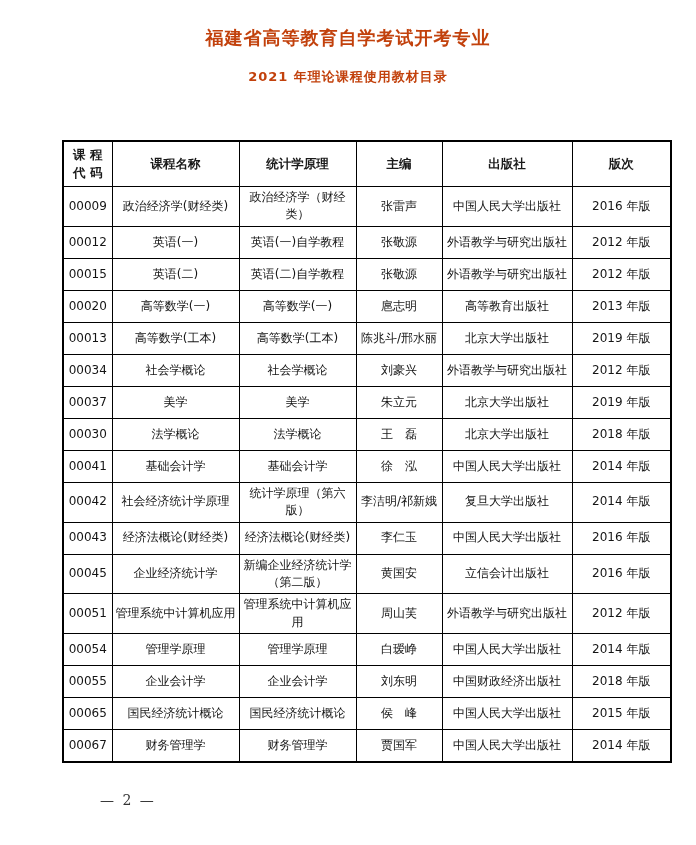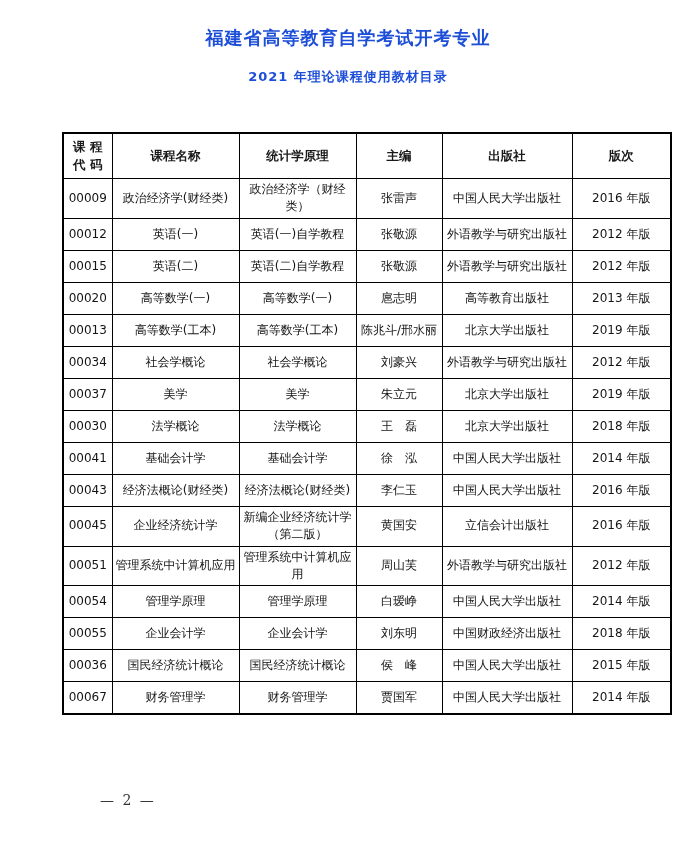--- a/index.html
+++ b/index.html
@@ -10,27 +10,27 @@
     color:#1a1a1a;
     position:relative;
     overflow:hidden;
   }
   .doc-title{
     text-align:center;
     font-weight:bold;
     font-size:18px;
     letter-spacing:1px;
     margin:0;
-    color:#1d4ed8;
+    color:#c2410c;
   }
   .title-1{padding-top:26px;}
   .title-2{padding-top:18px;font-size:13px;}
   .table-wrap{
     position:absolute;
-    left:62px;top:132px;
+    left:62px;top:140px;
     width:608px;
   }
   table{
     border-collapse:collapse;
     table-layout:fixed;
     width:608px;
     border:2px solid #000;
   }
   col.c-code{width:49px;}
   col.c-course{width:127px;}
@@ -157,20 +157,28 @@
         </tr>
         <tr>
           <td class="cell-course">00041</td>
           <td class="cell-course">基础会计学</td>
           <td class="cell-textbook">基础会计学</td>
           <td class="cell-editor">徐　泓</td>
           <td class="cell-publisher">中国人民大学出版社</td>
           <td class="cell-edition">2014 年版</td>
         </tr>
         <tr>
+          <td class="cell-course">00042</td>
+          <td class="cell-course">社会经济统计学原理</td>
+          <td class="cell-textbook">统计学原理（第六版）</td>
+          <td class="cell-editor">李洁明/祁新娥</td>
+          <td class="cell-publisher">复旦大学出版社</td>
+          <td class="cell-edition">2014 年版</td>
+        </tr>
+        <tr>
           <td class="cell-course">00043</td>
           <td class="cell-course">经济法概论(财经类)</td>
           <td class="cell-textbook">经济法概论(财经类)</td>
           <td class="cell-editor">李仁玉</td>
           <td class="cell-publisher">中国人民大学出版社</td>
           <td class="cell-edition">2016 年版</td>
         </tr>
         <tr>
           <td class="cell-course">00045</td>
           <td class="cell-course">企业经济统计学</td>
@@ -197,21 +205,21 @@
         </tr>
         <tr>
           <td class="cell-course">00055</td>
           <td class="cell-course">企业会计学</td>
           <td class="cell-textbook">企业会计学</td>
           <td class="cell-editor">刘东明</td>
           <td class="cell-publisher">中国财政经济出版社</td>
           <td class="cell-edition">2018 年版</td>
         </tr>
         <tr>
-          <td class="cell-course">00036</td>
+          <td class="cell-course">00065</td>
           <td class="cell-course">国民经济统计概论</td>
           <td class="cell-textbook">国民经济统计概论</td>
           <td class="cell-editor">侯　峰</td>
           <td class="cell-publisher">中国人民大学出版社</td>
           <td class="cell-edition">2015 年版</td>
         </tr>
         <tr>
           <td class="cell-course">00067</td>
           <td class="cell-course">财务管理学</td>
           <td class="cell-textbook">财务管理学</td>

